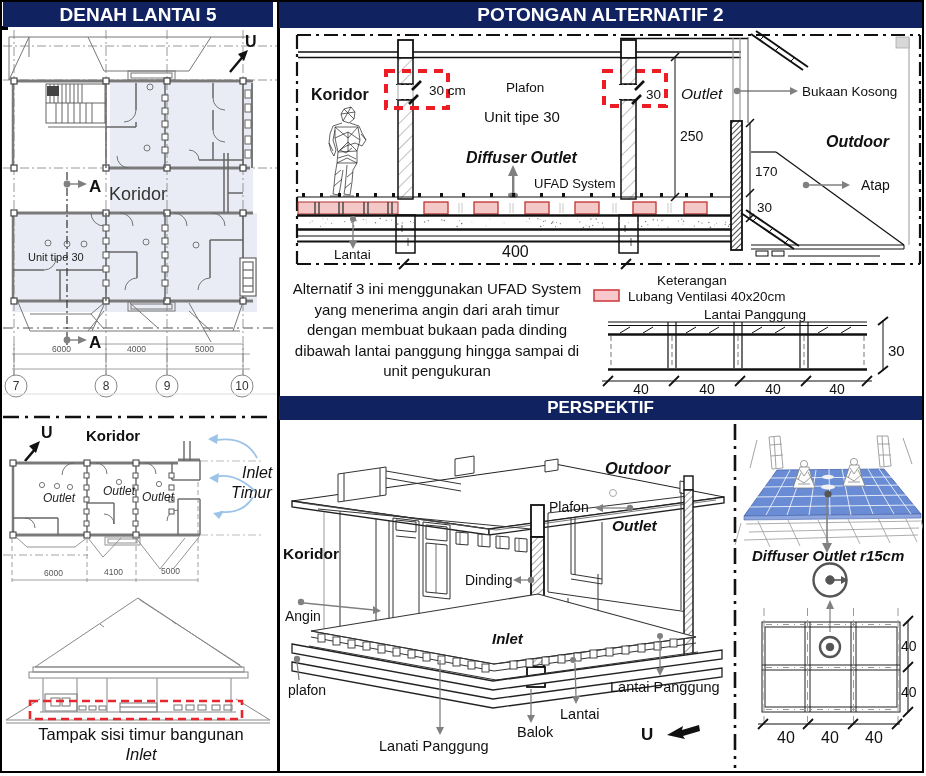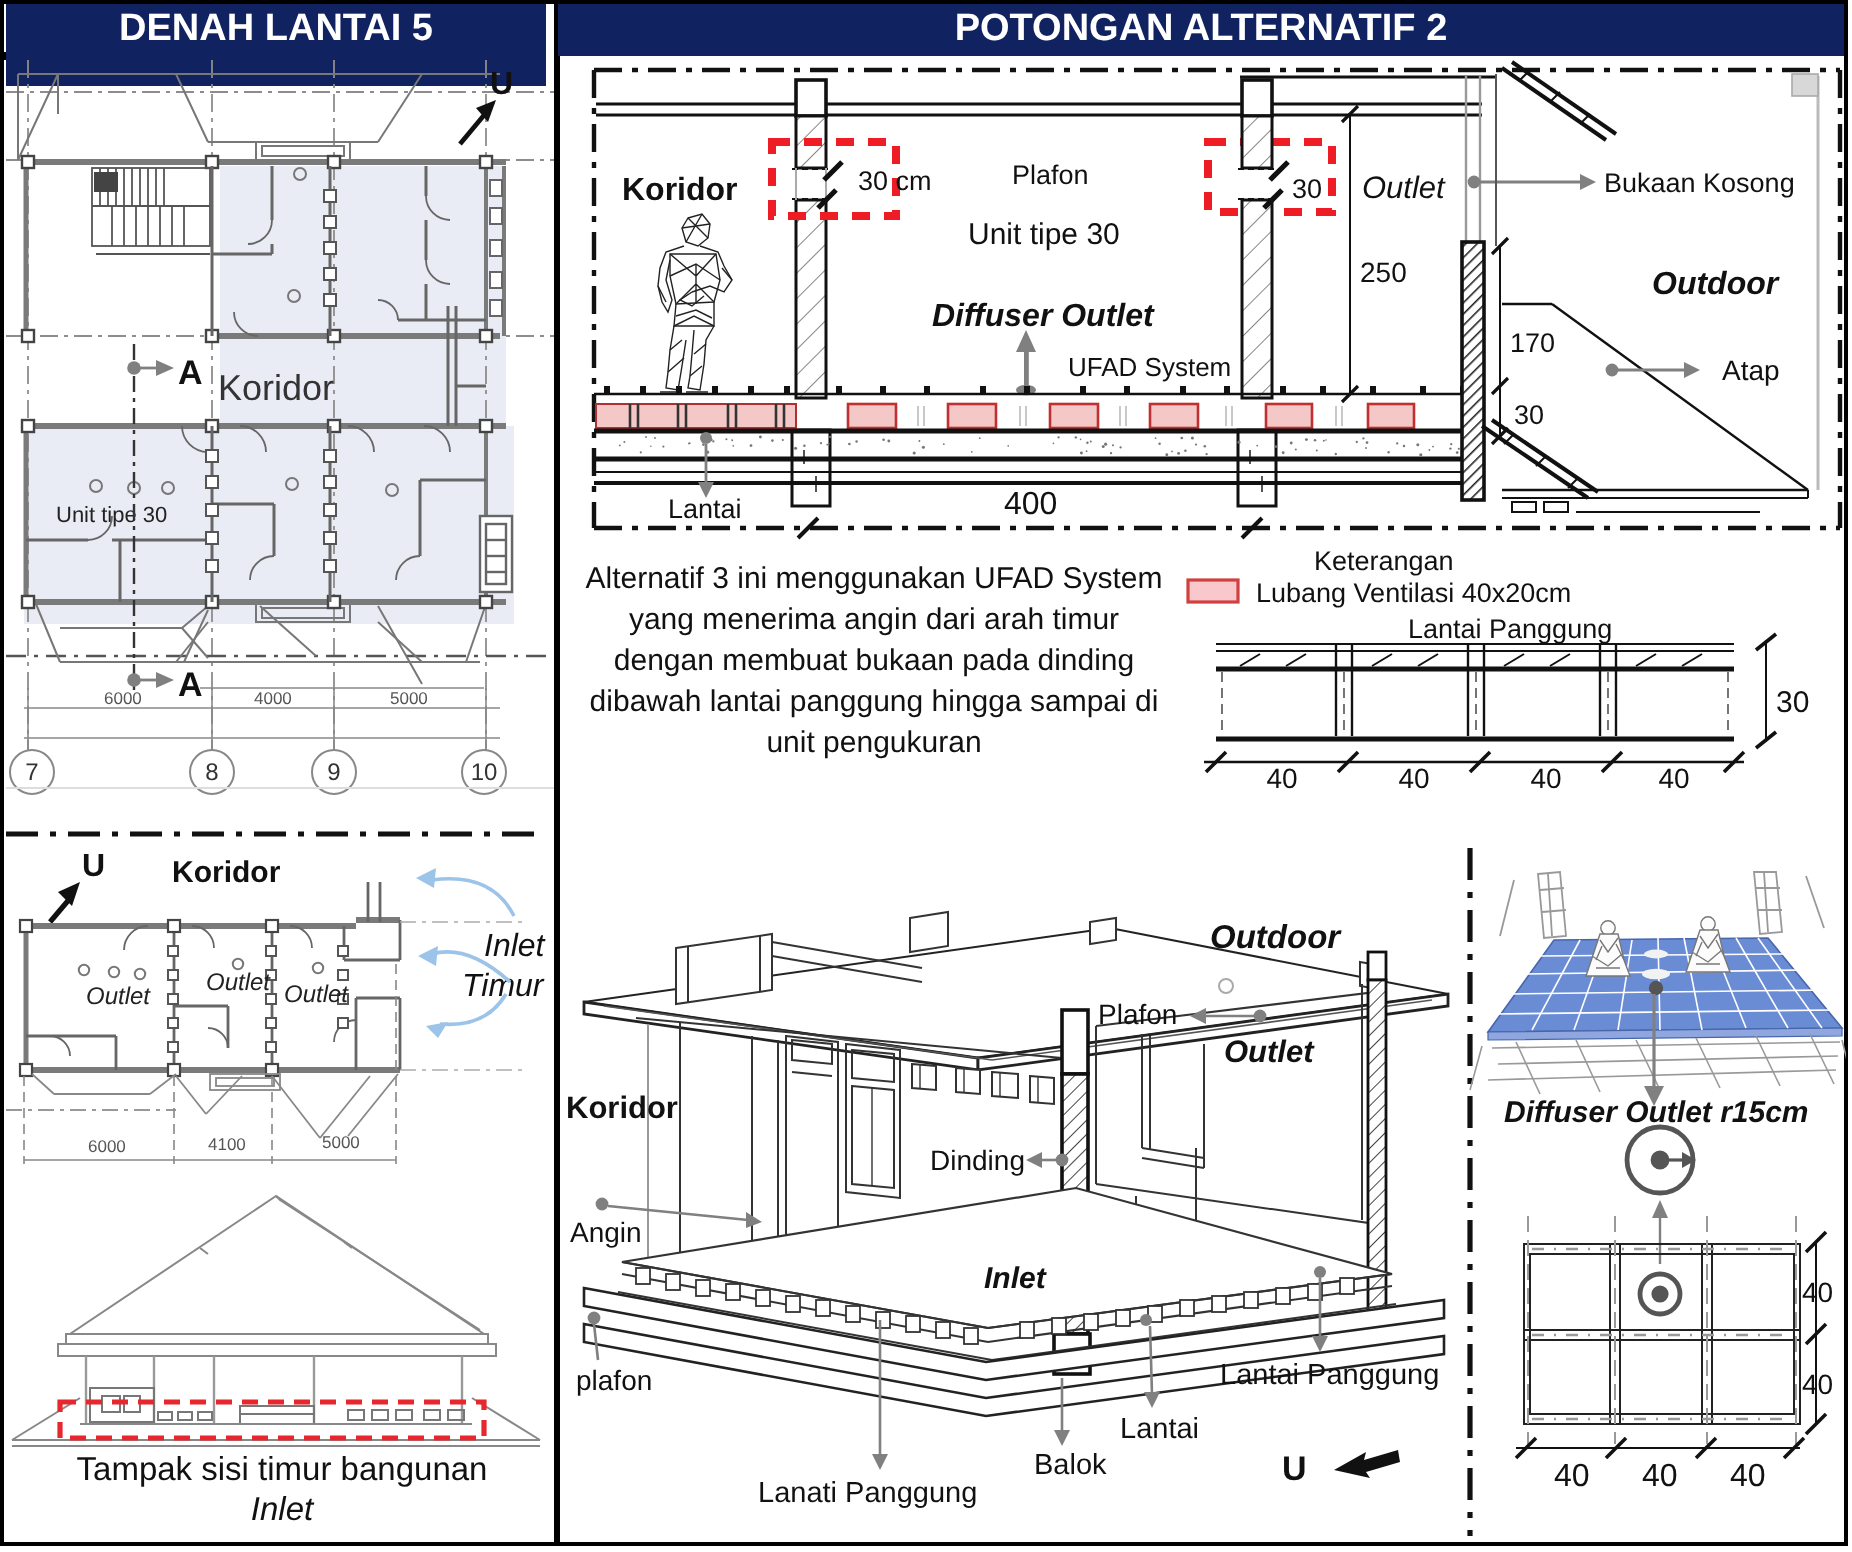--- a/index.html
+++ b/index.html
@@ -12,24 +12,25 @@
 </head>
 <body>
 <div id="page">
 
   <div style="position:absolute;left:0;top:0;width:924px;height:773px;border:2px solid #000;box-sizing:border-box;"></div>
 
   <div style="position:absolute;left:277px;top:0;width:2.5px;height:772px;background:#000;"></div>
 
   <div style="position:absolute;left:2px;top:26px;width:6px;height:4px;background:#000;"></div>
 
-  <div class="hdr" style="left:3px;top:2px;width:270px;height:41px;font-size:19px;line-height:25px;">DENAH LANTAI 5</div>
+  <div class="hdr" style="left:3px;top:2px;width:270px;height:25px;font-size:19px;line-height:25px;">DENAH LANTAI 5</div>
 
   <div class="hdr" style="left:279px;top:2px;width:643px;height:26px;font-size:19px;line-height:26px;">POTONGAN ALTERNATIF 2</div>
 
+  <div class="hdr" style="left:279px;top:396px;width:643px;height:24px;font-size:17px;line-height:24px;">PERSPEKTIF</div>
 
   <svg id="svgA" style="left:2px;top:26px;" width="275" height="386" viewBox="2 26 275 386">
 
     <g>
         <rect x="110" y="83" width="143" height="130" fill="#e9ecf4"></rect>
       </g>
 
     <g>
         <rect x="12" y="213" width="245" height="99" fill="#e9ecf4"></rect>
       </g>

